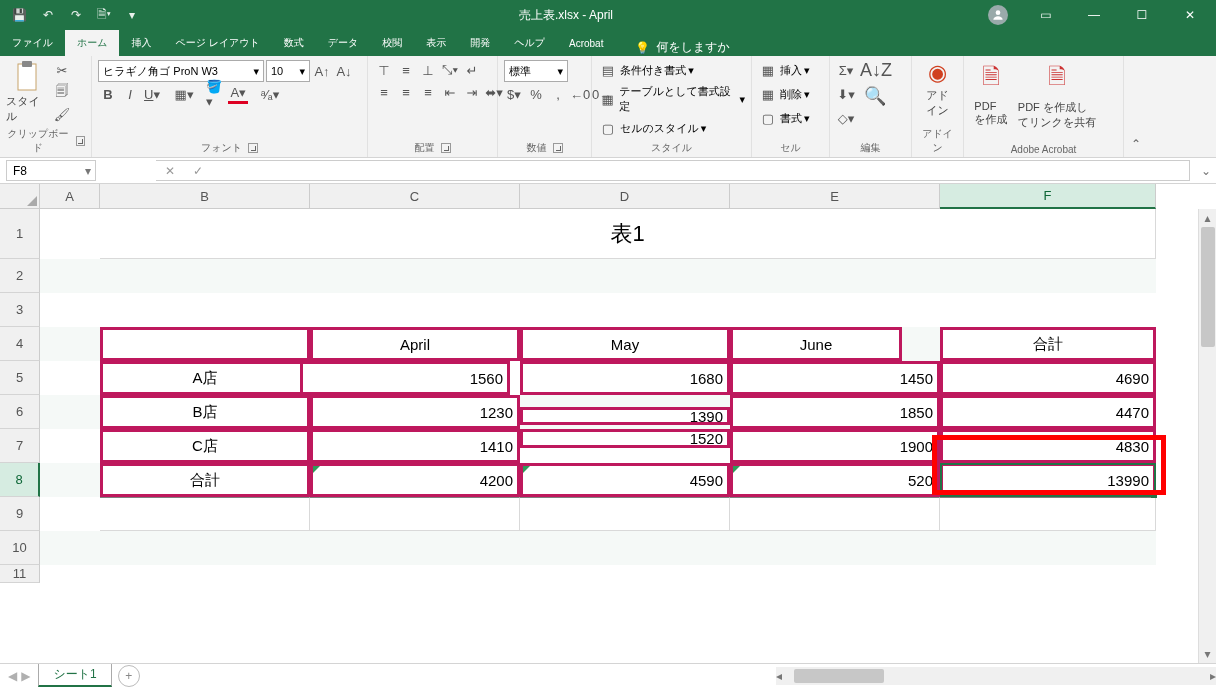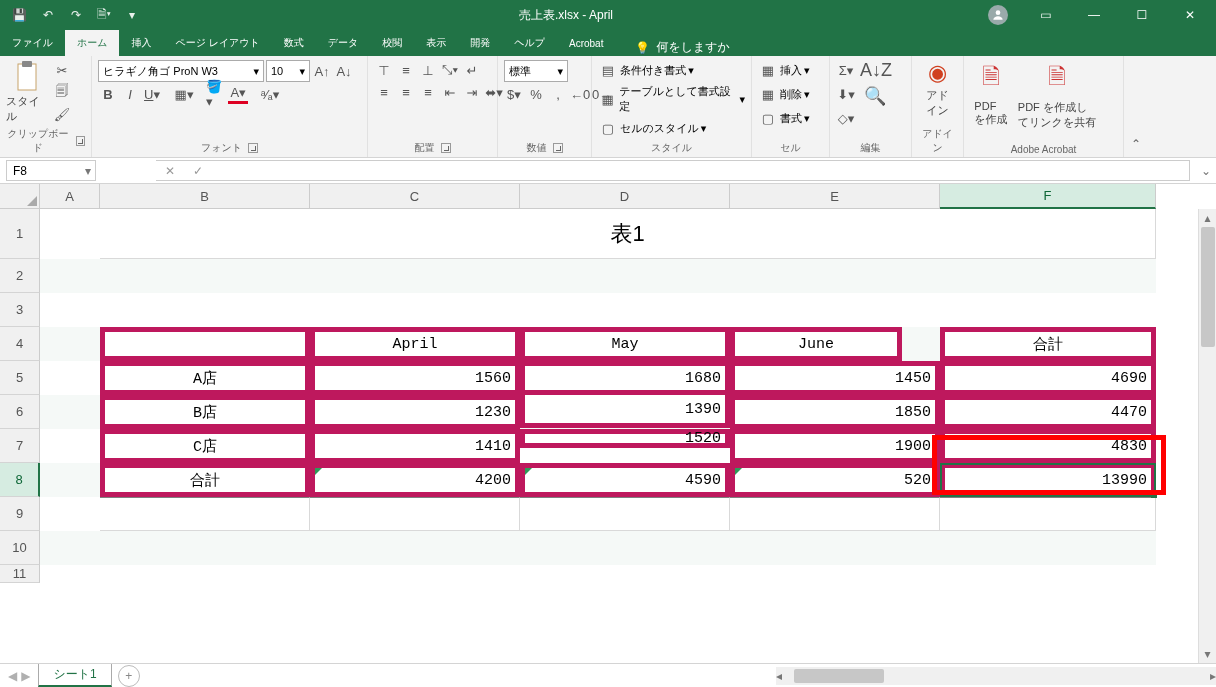--- a/index.html
+++ b/index.html
@@ -54,21 +54,21 @@
 .col-h { background: #f0f0f0; border-right: 1px solid #ccc; border-bottom: 1px solid #ccc; display: flex; align-items: center; justify-content: center; font-size: 13px; color: #555; }
 .col-h.sel { background: #d6ece1; border-bottom: 2px solid #217346; color: #0e6737;}
 .row-headers { display: flex; flex-direction: column; width: 40px; }
 .row-h { background: #f0f0f0; border-right: 1px solid #ccc; border-bottom: 1px solid #d4d4d4; display: flex; align-items: center; justify-content: center; font-size: 13px; color: #555; }
 .row-h.sel { background: #d6ece1; border-right: 2px solid #217346; color:#0e6737;}
 .cells { position: absolute; left: 40px; top: 25px; }
 .cell { position: absolute; border-right: 1px solid #d9d9d9; border-bottom: 1px solid #d9d9d9; display: flex; align-items: center; font-size: 15px; padding: 0 4px; background:#fff;}
 .cell.alt { background: #f5f9f7; }
 .cell.hdr { justify-content: center; }
 .cell.num { justify-content: flex-end; }
-.tb-border { border: 5px solid #be185d; font-family: Liberation Mono, monospace; }
+.tb-border { border: 3px solid #be185d; }
 .tri { position: absolute; left: 0; top: 0; width: 0; height: 0; border-left: 7px solid #2e9b5a; border-bottom: 7px solid transparent; }
 .active-cell { position: absolute; border: 2px solid #217346; pointer-events: none; }
 .active-cell::after { content: ""; position: absolute; right: -3px; bottom: -3px; width: 6px; height: 6px; background: #217346; }
 .red-box { position: absolute; border: 5px solid #ff0000; pointer-events: none; }
 .vscroll { position: absolute; right: 0; top: 25px; bottom: 0; width: 18px; background: #f0f0f0; border-left: 1px solid #ddd; display:flex; flex-direction:column; justify-content:space-between; align-items:center;}
 .vscroll .thumb{ position:absolute; top:18px; width:14px; height:120px; background:#c7c7c7; border-radius:2px;}
 .sb-arr{height:18px; display:flex; align-items:center; justify-content:center; color:#777;}
 
 
 .sheet-bar { height: 24px; background: #fff; border-top: 1px solid #d4d4d4; display: flex; align-items: center; }
@@ -372,27 +372,27 @@
       <div class="cell alt" style="left: 900px; top: 186px; width: 216px; height: 34px; border: none;"></div>
       <div class="cell alt" style="left: 900px; top: 254px; width: 216px; height: 34px; border: none;"></div>
       <div class="cell alt" style="left: 900px; top: 322px; width: 216px; height: 34px; border: none;"></div>
       <div class="cell hdr" style="left: 60px; top: 0px; width: 1056px; height: 50px; font-size: 22px;">表1</div>
       <div class="cell hdr tb-border" style="left: 60px; top: 118px; width: 210px; height: 34px;"></div>
       <div class="cell hdr tb-border" style="left: 270px; top: 118px; width: 210px; height: 34px;">April</div>
       <div class="cell hdr tb-border" style="left: 480px; top: 118px; width: 210px; height: 34px;">May</div>
       <div class="cell hdr tb-border" style="left: 690px; top: 118px; width: 172px; height: 34px;">June</div>
       <div class="cell hdr tb-border" style="left: 900px; top: 118px; width: 216px; height: 34px;">合計</div>
       <div class="cell hdr tb-border" style="left: 60px; top: 152px; width: 210px; height: 34px;">A店</div>
-      <div class="cell num tb-border" style="left: 270px; top: 152px; width: 210px; height: 34px;">1560</div>
+      <div class="cell num tb-border" style="left: 260px; top: 152px; width: 210px; height: 34px;">1560</div>
       <div class="cell num tb-border" style="left: 480px; top: 152px; width: 210px; height: 34px;">1680</div>
       <div class="cell num tb-border" style="left: 690px; top: 152px; width: 210px; height: 34px;">1450</div>
       <div class="cell num tb-border" style="left: 900px; top: 152px; width: 216px; height: 34px;">4690</div>
       <div class="cell hdr tb-border" style="left: 60px; top: 186px; width: 210px; height: 34px;">B店</div>
       <div class="cell num tb-border" style="left: 270px; top: 186px; width: 210px; height: 34px;">1230</div>
-      <div class="cell num tb-border" style="left: 480px; top: 181px; width: 210px; height: 38px;">1390</div>
+      <div class="cell num tb-border" style="left: 480px; top: 198px; width: 210px; height: 18px;">1390</div>
       <div class="cell num tb-border" style="left: 690px; top: 186px; width: 210px; height: 34px;">1850</div>
       <div class="cell num tb-border" style="left: 900px; top: 186px; width: 216px; height: 34px;">4470</div>
       <div class="cell hdr tb-border" style="left: 60px; top: 220px; width: 210px; height: 34px;">C店</div>
       <div class="cell num tb-border" style="left: 270px; top: 220px; width: 210px; height: 34px;">1410</div>
       <div class="cell num tb-border" style="left: 480px; top: 220px; width: 210px; height: 19px;">1520</div>
       <div class="cell num tb-border" style="left: 690px; top: 220px; width: 210px; height: 34px;">1900</div>
       <div class="cell num tb-border" style="left: 900px; top: 220px; width: 216px; height: 34px;">4830</div>
       <div class="cell hdr tb-border" style="left: 60px; top: 254px; width: 210px; height: 34px;">合計</div>
       <div class="cell num tb-border" style="left: 270px; top: 254px; width: 210px; height: 34px;">4200<div class="tri"></div></div>
       <div class="cell num tb-border" style="left: 480px; top: 254px; width: 210px; height: 34px;">4590<div class="tri"></div></div>

